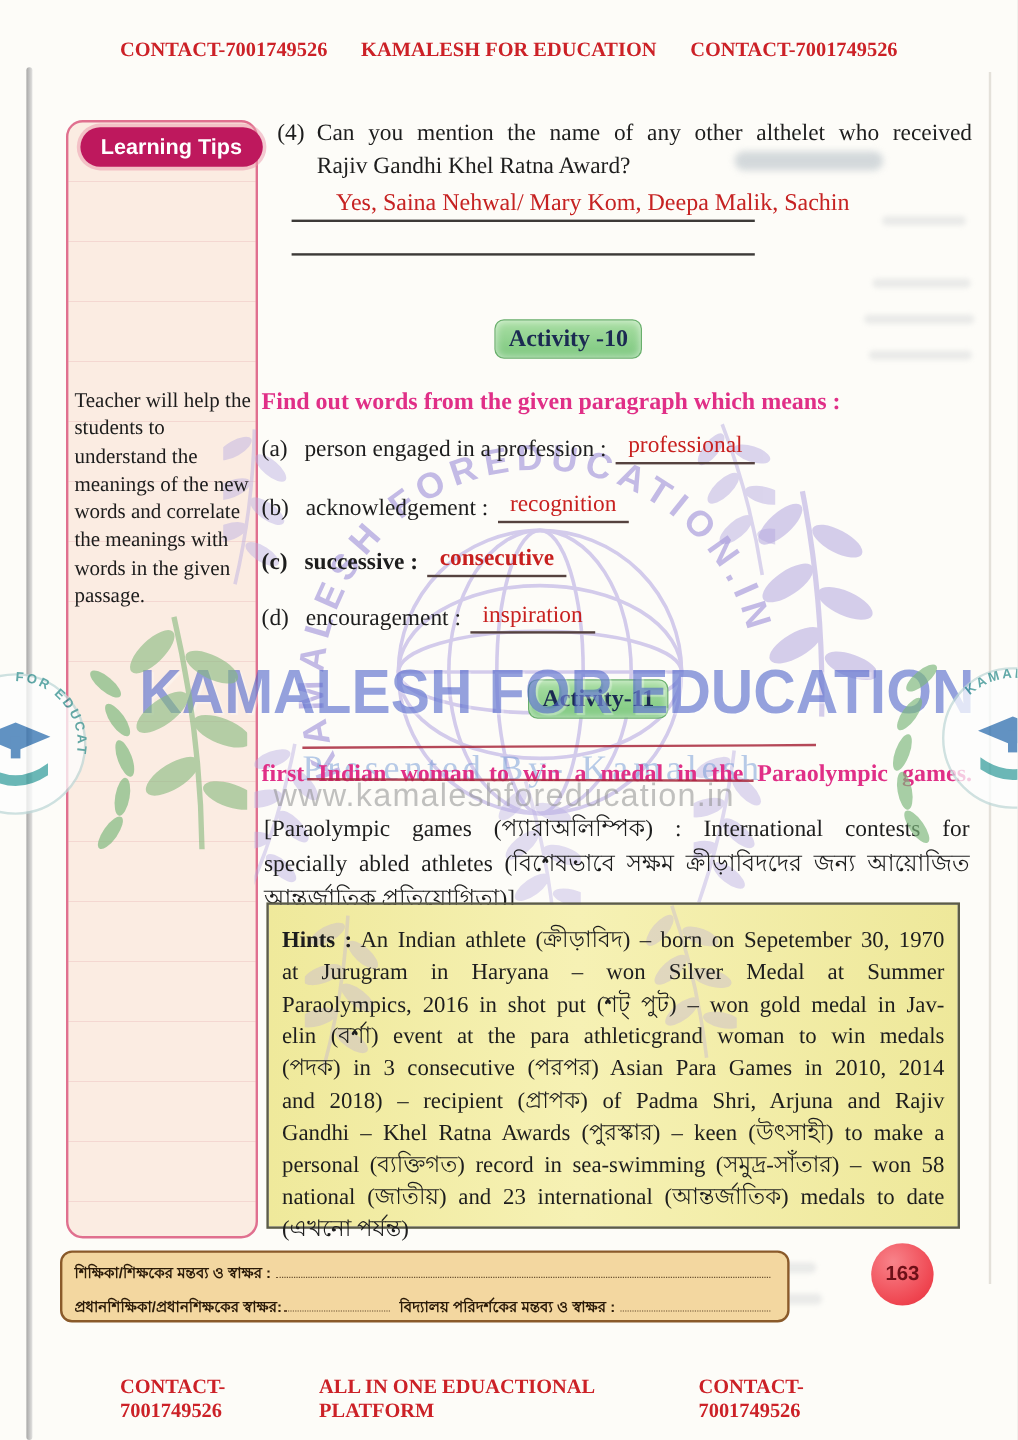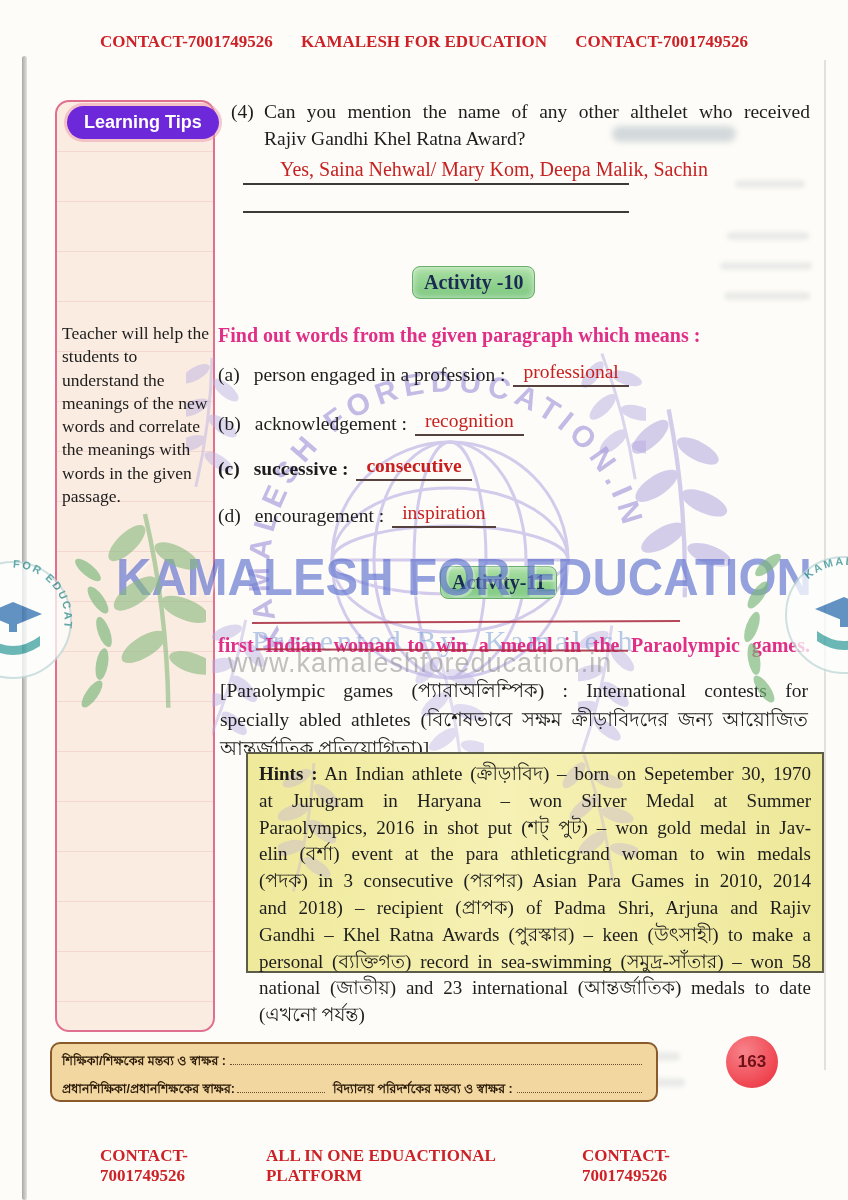--- a/index.html
+++ b/index.html
@@ -13,21 +13,21 @@
   .bleed{position:absolute;background:#b9bec2;filter:blur(2px);border-radius:4px;opacity:.28;}
   
   .redbar{position:absolute;left:100px;right:100px;display:flex;justify-content:space-between;
           color:#cc2127;font-weight:bold;font-size:17px;font-family:"Liberation Serif",serif;}
   .hdr{top:32px;} .ftr{top:1146px;}
   
   .sidebar{position:absolute;left:55px;top:100px;width:160px;height:932px;
            background:#fbece2;border:2px solid #e0708f;border-radius:14px;box-sizing:border-box;
            background-image:repeating-linear-gradient(to bottom,transparent 0,transparent 49px,
              rgba(219,140,150,.22) 49px,rgba(219,140,150,.22) 50px);}
-  .badge-lt{position:absolute;left:67px;top:106px;background:#6d28d9;color:#fff;z-index:4;
+  .badge-lt{position:absolute;left:67px;top:106px;background:#be185d;color:#fff;z-index:4;
             font-family:"Liberation Sans",sans-serif;font-weight:bold;font-size:18px;
             padding:6px 17px;border-radius:22px;box-shadow:0 0 0 3px rgba(236,150,170,.5);}
   .sidebar-note{position:absolute;left:62px;top:322px;width:148px;font-size:17.5px;
             line-height:1.33;color:#1c1c1c;z-index:2;}
   
   .q-num{position:absolute;left:231px;top:101px;font-size:19.5px;z-index:2;}
   .q-line1{position:absolute;left:264px;top:101px;width:546px;font-size:19.5px;z-index:2;
            text-align:justify;text-align-last:justify;}
   .q-line2{position:absolute;left:264px;top:128px;font-size:19.5px;z-index:2;}
   .ans{position:absolute;color:#c62222;font-size:20px;z-index:2;white-space:nowrap;}
@@ -52,23 +52,23 @@
   .wm-presented{position:absolute;left:252px;top:624px;z-index:1;font-size:30px;letter-spacing:4px;
            color:rgba(112,152,214,.5);font-family:"Liberation Serif",serif;white-space:nowrap;}
   .wm-url{position:absolute;left:228px;top:648px;z-index:3;font-size:27px;letter-spacing:1px;
            color:rgba(142,142,142,.55);font-family:"Liberation Sans",sans-serif;white-space:nowrap;}
   .strike{position:absolute;height:2px;background:rgba(168,40,60,.85);z-index:4;}
   
   .h11{width:592px;text-align:justify;text-align-last:justify;}
   .bracket{position:absolute;left:220px;width:588px;font-size:19.5px;z-index:2;}
   .just{text-align:justify;text-align-last:justify;}
   
-  .hints{position:absolute;left:222px;top:752px;width:578px;height:221px;box-sizing:border-box;
+  .hints{position:absolute;left:222px;top:752px;width:578px;height:272px;box-sizing:border-box;
          background:linear-gradient(90deg,#efe99b,#f6f1b4 45%,#eee89a);border:2px solid #5c5c48;
-         padding:7px 11px 0;z-index:2;font-size:19px;line-height:26.8px;margin-left:24px;}
+         padding:17px 11px 0;z-index:2;font-size:19px;line-height:26.8px;}
   .hints .hline{position:relative;z-index:2;}
   .hints .leafwrap{position:absolute;inset:0;z-index:1;overflow:hidden;}
   
   .sig{position:absolute;left:50px;top:1042px;width:608px;height:60px;box-sizing:border-box;
        background:#f3d7a0;border:2px solid #8a5a2a;border-radius:10px;padding:8px 10px 0;
        font-family:"Liberation Sans",sans-serif;z-index:2;}
   .sig-row{display:flex;align-items:baseline;font-size:12.5px;font-weight:bold;color:#2a1a08;
        margin-bottom:8px;}
   .leader{border-bottom:1.6px dotted #6a5030;height:10px;}
   .leader.grow{flex:1;margin:0 4px;}

